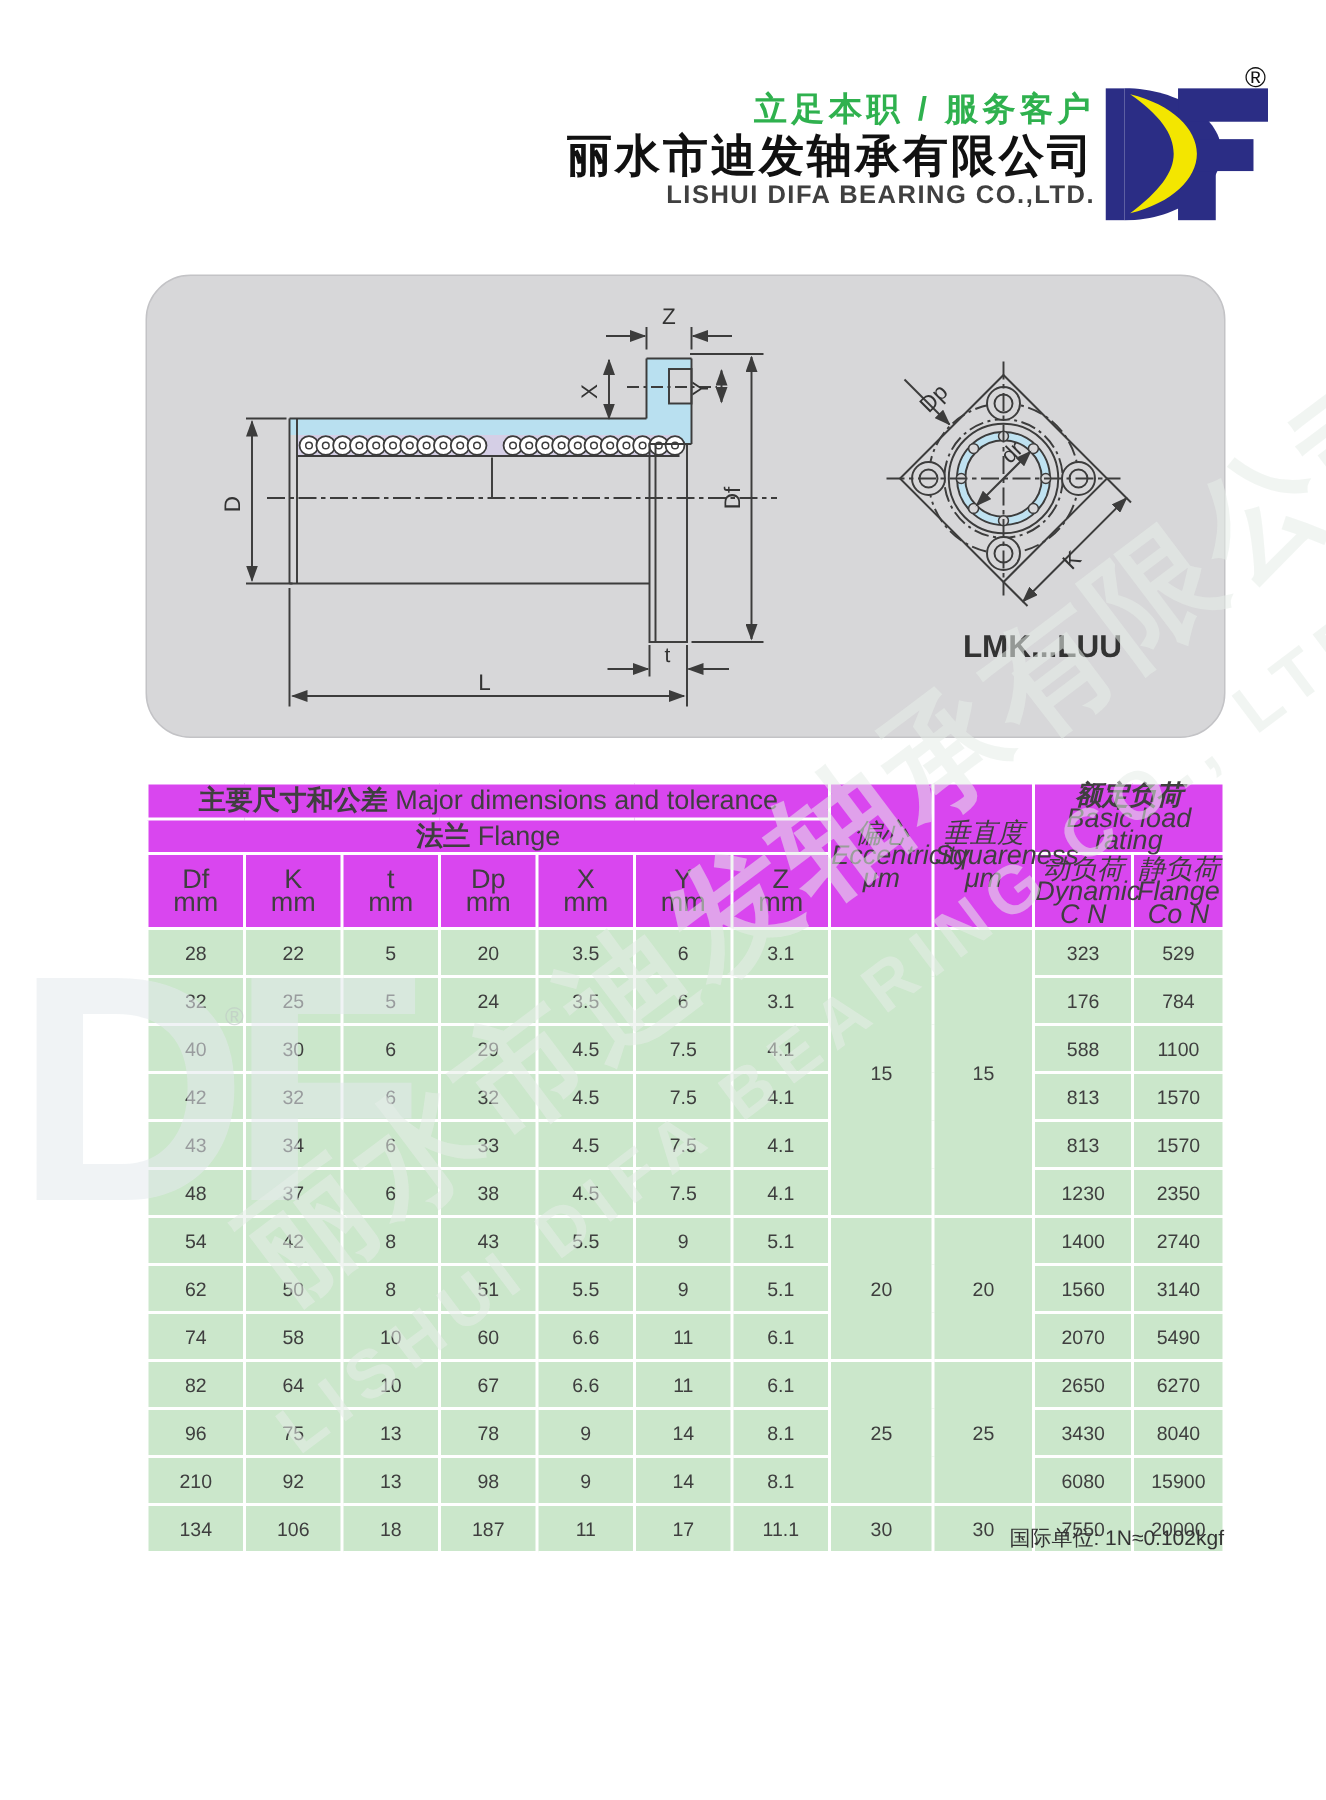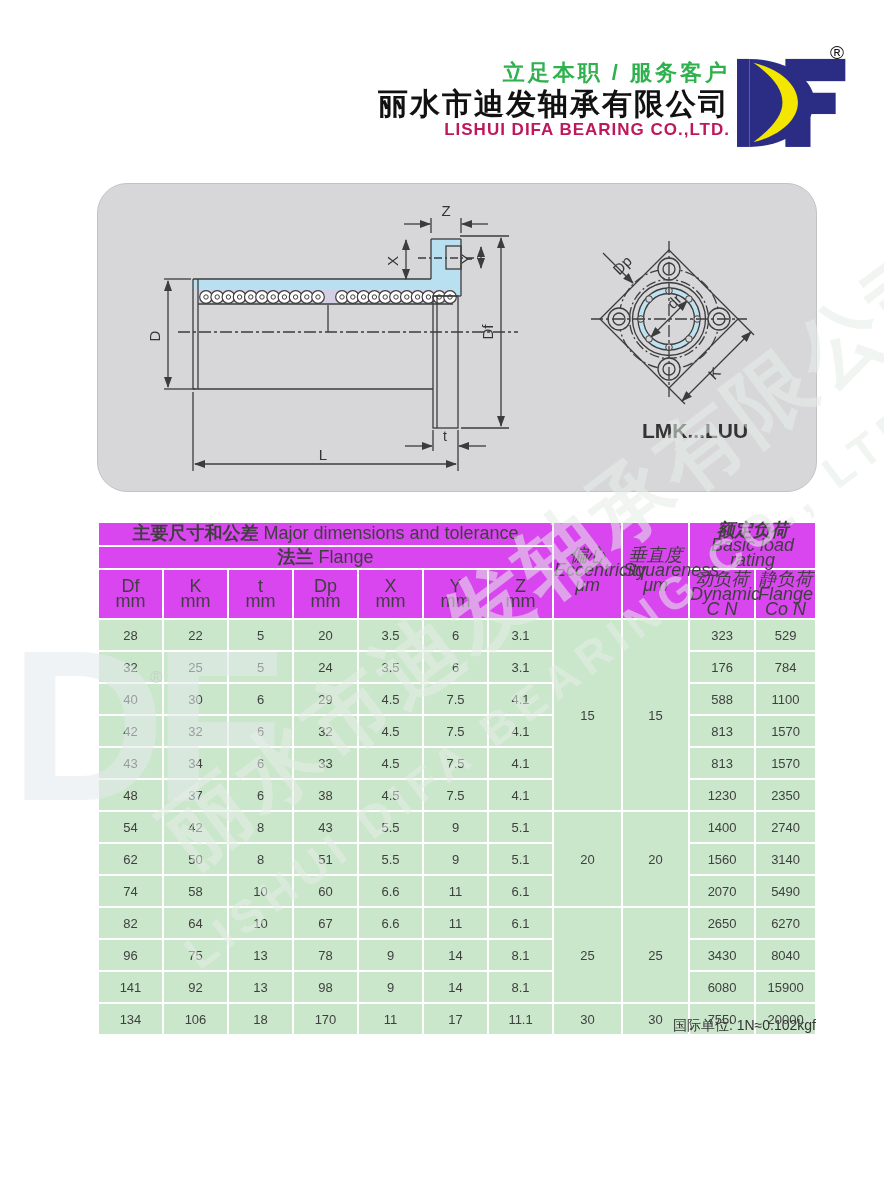--- a/index.html
+++ b/index.html
@@ -2,21 +2,21 @@
 <html><head>
 <meta charset="utf-8">
 <style>
   html,body{margin:0;padding:0;background:#fff;}
   .page{position:relative;width:884px;height:1200px;background:#fff;overflow:hidden;
         font-family:"Liberation Sans",sans-serif;color:#333;}
   
   .hdr-text{position:absolute;left:0;width:730px;text-align:right;}
   .tagline{top:58px;font-size:22px;font-weight:700;letter-spacing:3px;color:#2fb14e;}
   .company-cn{top:84px;font-size:30px;font-weight:700;letter-spacing:2px;color:#111;}
-  .company-en{top:120px;font-size:17px;font-weight:700;letter-spacing:1px;color:#be185d;}
+  .company-en{top:120px;font-size:17px;font-weight:700;letter-spacing:1px;color:#404040;}
   .logo{position:absolute;left:737px;top:54px;}
   .regmark{position:absolute;left:830px;top:42px;font-size:19px;color:#111;}
   
   .panel{position:absolute;left:97px;top:183px;width:718px;height:307px;
          background:#d7d7d9;border-radius:30px;border:1px solid #c3c3c6;}
   .panel svg text{fill:#333;font-family:"Liberation Sans",sans-serif;}
   
   table.spec{position:absolute;left:97px;top:521px;width:718px;border-collapse:collapse;
              table-layout:fixed;}
   table.spec th,table.spec td{border:2px solid #fff;padding:0;text-align:center;
@@ -428,35 +428,35 @@
           <td class="dt">75</td>
           <td class="dt">13</td>
           <td class="dt">78</td>
           <td class="dt">9</td>
           <td class="dt">14</td>
           <td class="dt">8.1</td>
           <td class="dt">3430</td>
           <td class="dt">8040</td>
         </tr>
         <tr>
-          <td class="dt">141</td>
+          <td class="dt">210</td>
           <td class="dt">92</td>
           <td class="dt">13</td>
           <td class="dt">98</td>
           <td class="dt">9</td>
           <td class="dt">14</td>
           <td class="dt">8.1</td>
           <td class="dt">6080</td>
           <td class="dt">15900</td>
         </tr>
         <tr>
           <td class="dt">134</td>
           <td class="dt">106</td>
           <td class="dt">18</td>
-          <td class="dt">170</td>
+          <td class="dt">187</td>
           <td class="dt">11</td>
           <td class="dt">17</td>
           <td class="dt">11.1</td>
           <td class="dt" rowspan="1">30</td>
           <td class="dt" rowspan="1">30</td>
           <td class="dt">7550</td>
           <td class="dt">20000</td>
         </tr>
       </tbody>
   </table>

